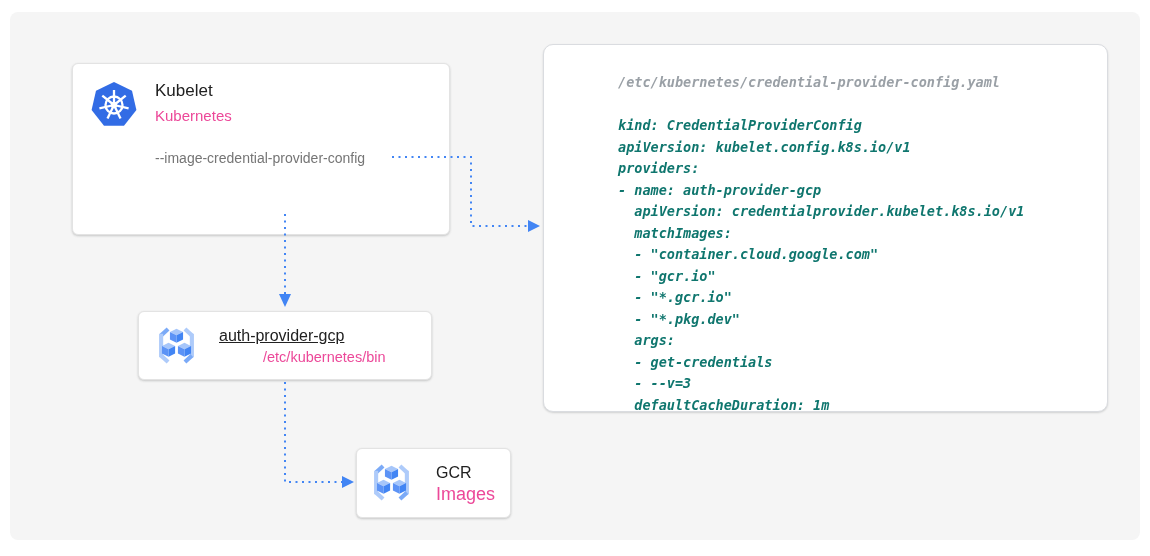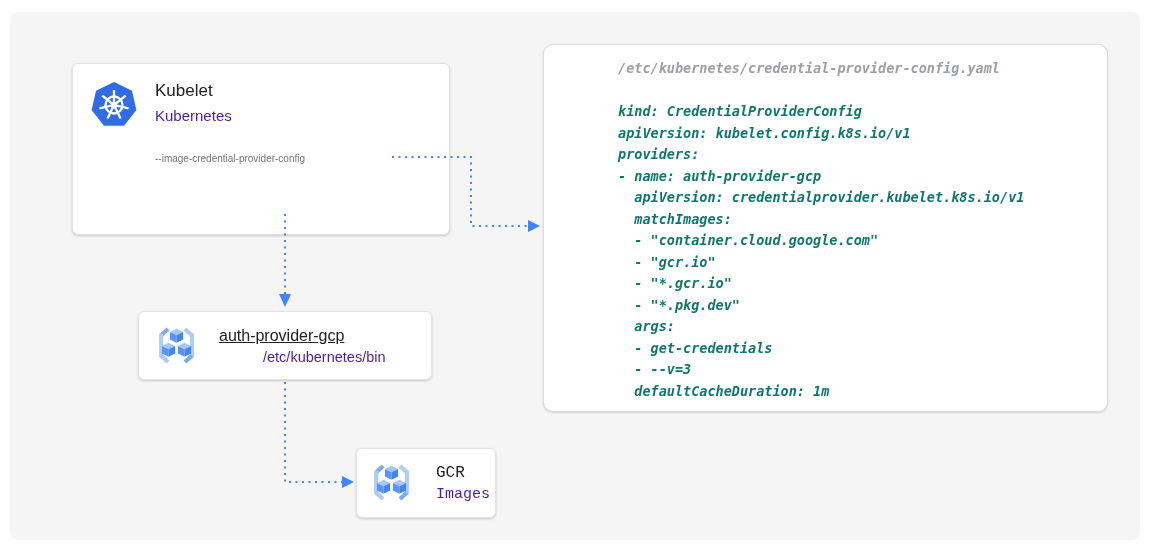--- a/index.html
+++ b/index.html
@@ -13,45 +13,45 @@
   .stage{position:relative;width:1150px;height:556px;}
 
   .canvas{position:absolute;left:10px;top:12px;width:1130px;height:528px;
     background:var(--canvas-bg);border-radius:8px;}
 
   
   .node{position:absolute;background:#ffffff;border:1px solid #e3e3e3;border-radius:6px;
     box-shadow:0 1px 2px rgba(60,64,67,.18),0 1px 3px rgba(60,64,67,.08);}
   .node-kubelet{left:72px;top:63px;width:378px;height:172px;}
   .node-auth{left:138px;top:311px;width:294px;height:69px;}
-  .node-gcr{left:356px;top:448px;width:140px;height:70px;font-family:Liberation Mono, monospace;}
+  .node-gcr{left:356px;top:448px;width:155px;height:70px;}
 
   .node-icon{position:absolute;}
   .node-kubelet .node-icon{left:17px;top:16px;width:48px;height:48px;}
   .node-auth .node-icon{left:15px;top:11px;width:45px;height:45px;}
   .node-gcr .node-icon{left:12px;top:11px;width:45px;height:45px;}
 
   .node-title{position:absolute;color:#212121;font-size:17px;line-height:20px;}
-  .node-sub{position:absolute;color:#4c1d95;font-size:15px;line-height:19px;text-align:center;}
+  .node-sub{position:absolute;color:#ec4899;font-size:15px;line-height:19px;text-align:center;}
 
   .node-kubelet .node-title{left:82px;top:17px;}
   .node-kubelet .node-sub{left:82px;top:42px;}
   .node-auth .node-title{left:80px;top:14px;font-size:16px;text-decoration:underline;}
   .node-auth .node-sub{left:80px;top:36px;font-size:14.5px;margin-left:44px;}
   .node-gcr .node-title{left:79px;top:14px;font-size:16px;}
-  .node-gcr .node-sub{left:79px;top:36px;font-size:15px;}
+  .node-gcr .node-sub{left:79px;top:36px;font-size:18px;}
 
   .flags{position:absolute;left:82px;top:83px;color:#757575;
-    font-size:10px;line-height:23px;white-space:nowrap;}
+    font-size:14px;line-height:23px;white-space:nowrap;}
 
   
   .code-panel{position:absolute;left:543px;top:44px;width:565px;height:368px;
     background:#ffffff;border:1px solid #dadce0;border-radius:10px;
     box-shadow:0 1px 2px rgba(60,64,67,.2);
-    padding:13px 18px 14px 74px;}
+    padding:27px 18px 14px 74px;}
   .code{font-family:"DejaVu Sans Mono","Liberation Mono",monospace;
     font-style:italic;font-weight:bold;font-size:13.5px;line-height:21.5px;
     white-space:pre;}
   .code-filename{color:#9aa0a6;margin-bottom:21.5px;}
   .code-body{color:#0f766e;}
 
   
   .arrows{position:absolute;left:0;top:0;width:1150px;height:556px;pointer-events:none;}
   .arrow-line{stroke:var(--arrow);stroke-width:2;fill:none;stroke-dasharray:2 4.5;}
   .arrow-head{fill:var(--arrow);stroke:none;}

